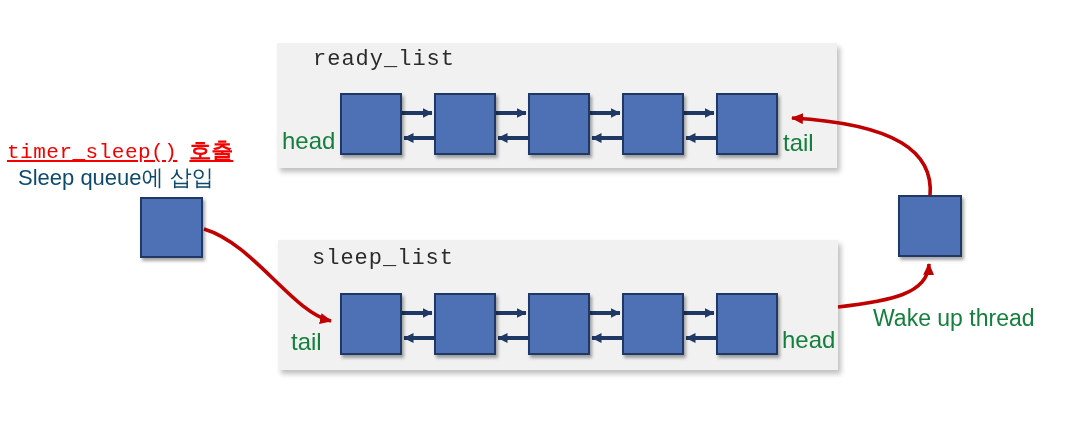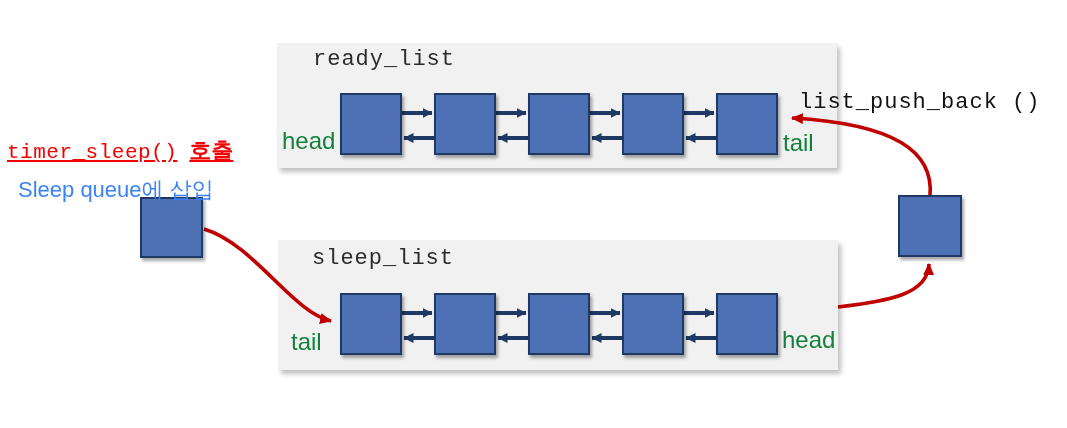--- a/index.html
+++ b/index.html
@@ -78,21 +78,21 @@
   }
   .lbl-timer .code{
     font-family:"Liberation Mono","DejaVu Sans Mono",monospace;
     letter-spacing:0.5px;
   }
   .lbl-timer .kor{
     font-weight:bold;
     margin-left:12px;
     font-size:22px;
   }
-  .lbl-insert{left:18px;top:178px;font-size:22px;color:#3b82f6;}
+  .lbl-insert{left:18px;top:166px;font-size:22px;color:#0c4a6e;}
 </style>
 </head>
 <body>
 
 <div class="canvas">
 
   <div class="panel panel-ready"></div>
   <div class="panel panel-sleep"></div>
 
   <div class="panel-title title-ready">ready_list</div>
@@ -145,20 +145,20 @@
       <div class="node" style="left: 716px; top: 293px;"></div>
       <div class="node" style="left: 140px; top: 197px; width: 63px; height: 61px;"></div>
       <div class="node" style="left: 898px; top: 195px; width: 64px; height: 62px;"></div>
     </div>
 
   <div class="lbl lbl-head-ready">head</div>
   <div class="lbl lbl-tail-ready">tail</div>
   <div class="lbl lbl-tail-sleep">tail</div>
   <div class="lbl lbl-head-sleep">head</div>
 
-  <div class="lbl lbl-mono lbl-pushback">list_push_back ()</div>
+  <div class="lbl lbl-wakeup">Wake up thread</div>
 
   <div class="lbl lbl-timer">
     <span class="code">timer_sleep()</span><span class="kor">호출</span>
   </div>
   <div class="lbl lbl-insert">Sleep queue에 삽입</div>
 
 </div>
 
 </body></html>

